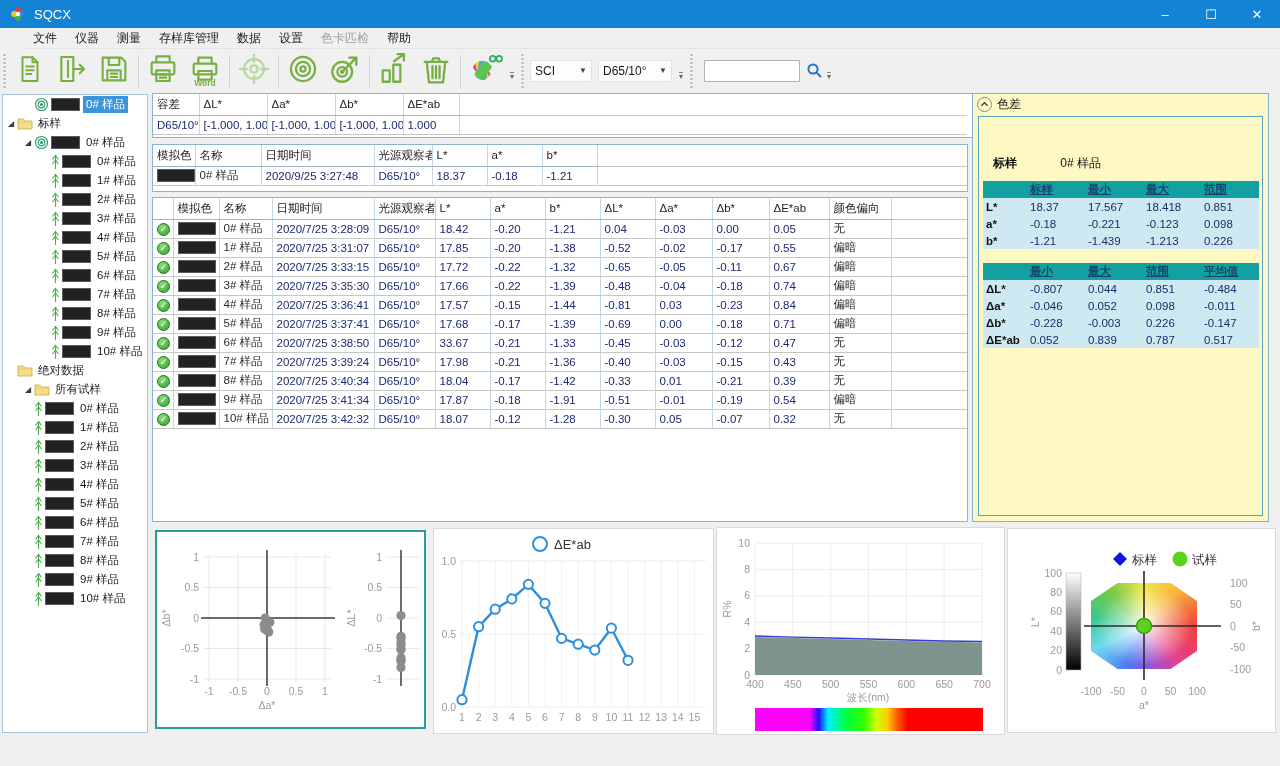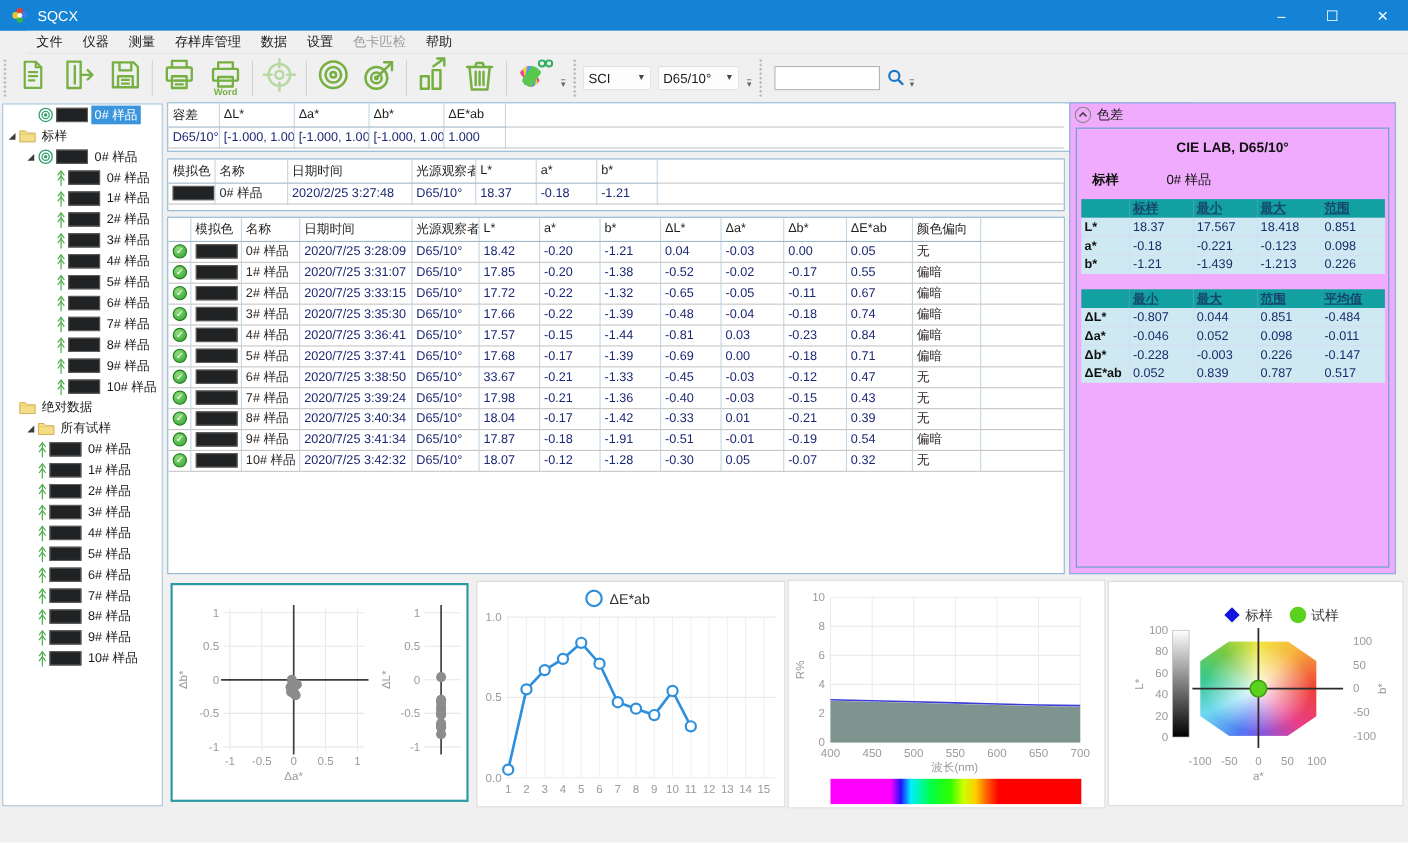--- a/index.html
+++ b/index.html
@@ -64,21 +64,21 @@
   table.grid th.nob, table.grid td.nob { border-right:none; border-bottom-color:#c6c6c6; }
   td.v { color:#1c2873; }
   td.t { color:#2a2a2a; }
   .swatch { width:38px; height:13px; background:#212224; border:1px solid #5c5c5c; }
   .check { display:inline-block; width:13px; height:13px; border-radius:50%;
            background:radial-gradient(circle at 35% 30%, #8fdd7a, #2da02d); border:1px solid #1f7a1f;
            color:#fff; font-size:9px; line-height:11px; text-align:center; }
   .tall td { height:23px; }
 
   
-  .cd-panel { position:absolute; left:972px; top:93px; width:297px; height:429px; background:#f0abfc;
+  .cd-panel { position:absolute; left:972px; top:93px; width:297px; height:429px; background:#fef9c3;
               border:1px solid #7fb2d4; }
   .cd-header { height:21px; display:flex; align-items:center; font-size:12px; color:#1a1a1a; padding-left:4px; }
   .cd-collapse { width:15px; height:15px; border-radius:50%; border:1px solid #8a8a8a; display:inline-flex;
                  align-items:center; justify-content:center; margin-right:5px; }
   .cd-box { position:absolute; left:5px; top:22px; width:285px; height:400px; border:1px solid #5aa3c8; }
   .cd-title { position:absolute; top:10px; left:0; width:100%; text-align:center; font-weight:bold;
               font-size:12.5px; color:#111; }
   .cd-std { position:absolute; top:38px; left:14px; font-size:12px; color:#111; }
   .cd-std .lbl { font-weight:bold; margin-right:40px; }
   table.cdt { position:absolute; left:4px; border-collapse:collapse; table-layout:fixed; width:276px;
@@ -652,21 +652,21 @@
             <th>L*</th>
             <th>a*</th>
             <th>b*</th>
             <th class="nob"></th>
           </tr>
           <tr class="tall">
             <td>
               <div class="swatch"></div>
             </td>
             <td class="t">0# 样品</td>
-            <td class="v">2020/2/25 3:27:48</td>
+            <td class="v">2020/9/25 3:27:48</td>
             <td class="v">D65/10°</td>
             <td class="v">18.37</td>
             <td class="v">-0.18</td>
             <td class="v">-1.21</td>
             <td class="nob"></td>
           </tr>
         </tbody>
       </table>
   </div>
 
@@ -910,21 +910,20 @@
   <div class="cd-panel">
     <div class="cd-header">
       <span class="cd-collapse">
         <svg width="9" height="9" viewBox="0 0 10 10" fill="none" stroke="#444" stroke-width="1.6">
             <path d="M1.5 6.5 L5 3 L8.5 6.5"></path>
           </svg>
       </span>
       <span>色差</span>
     </div>
     <div class="cd-box">
-      <div class="cd-title">CIE LAB, D65/10°</div>
       <div class="cd-std">
         <span class="lbl">标样</span>
         <span>0# 样品</span>
       </div>
       <table class="cdt" id="cd-table1" style="top:64px">
           <colgroup>
             <col style="width:44px">
             <col style="width:58px">
             <col style="width:58px">
             <col style="width:58px">

